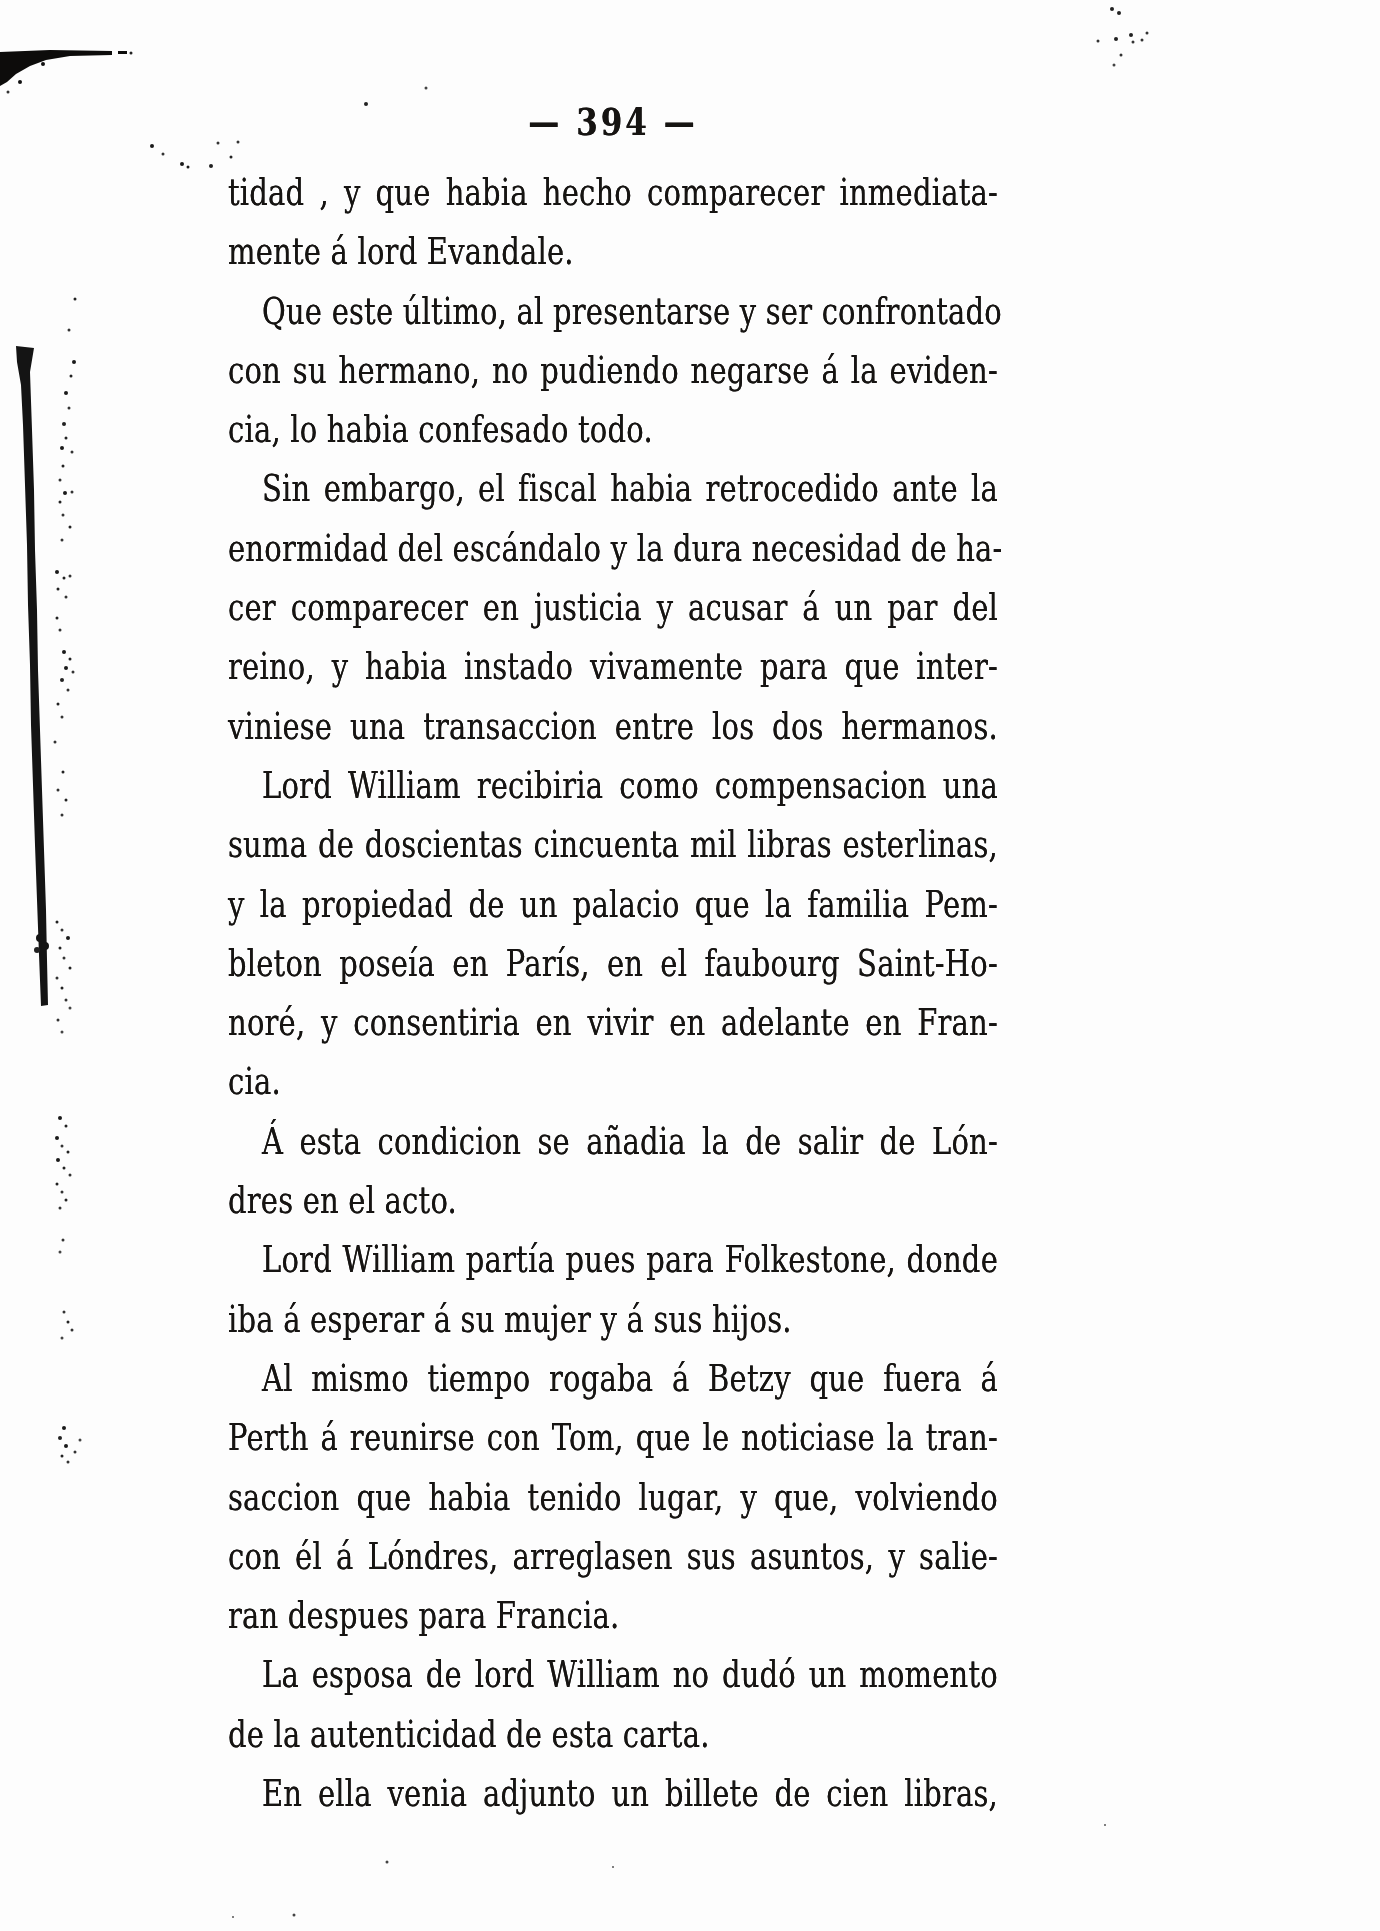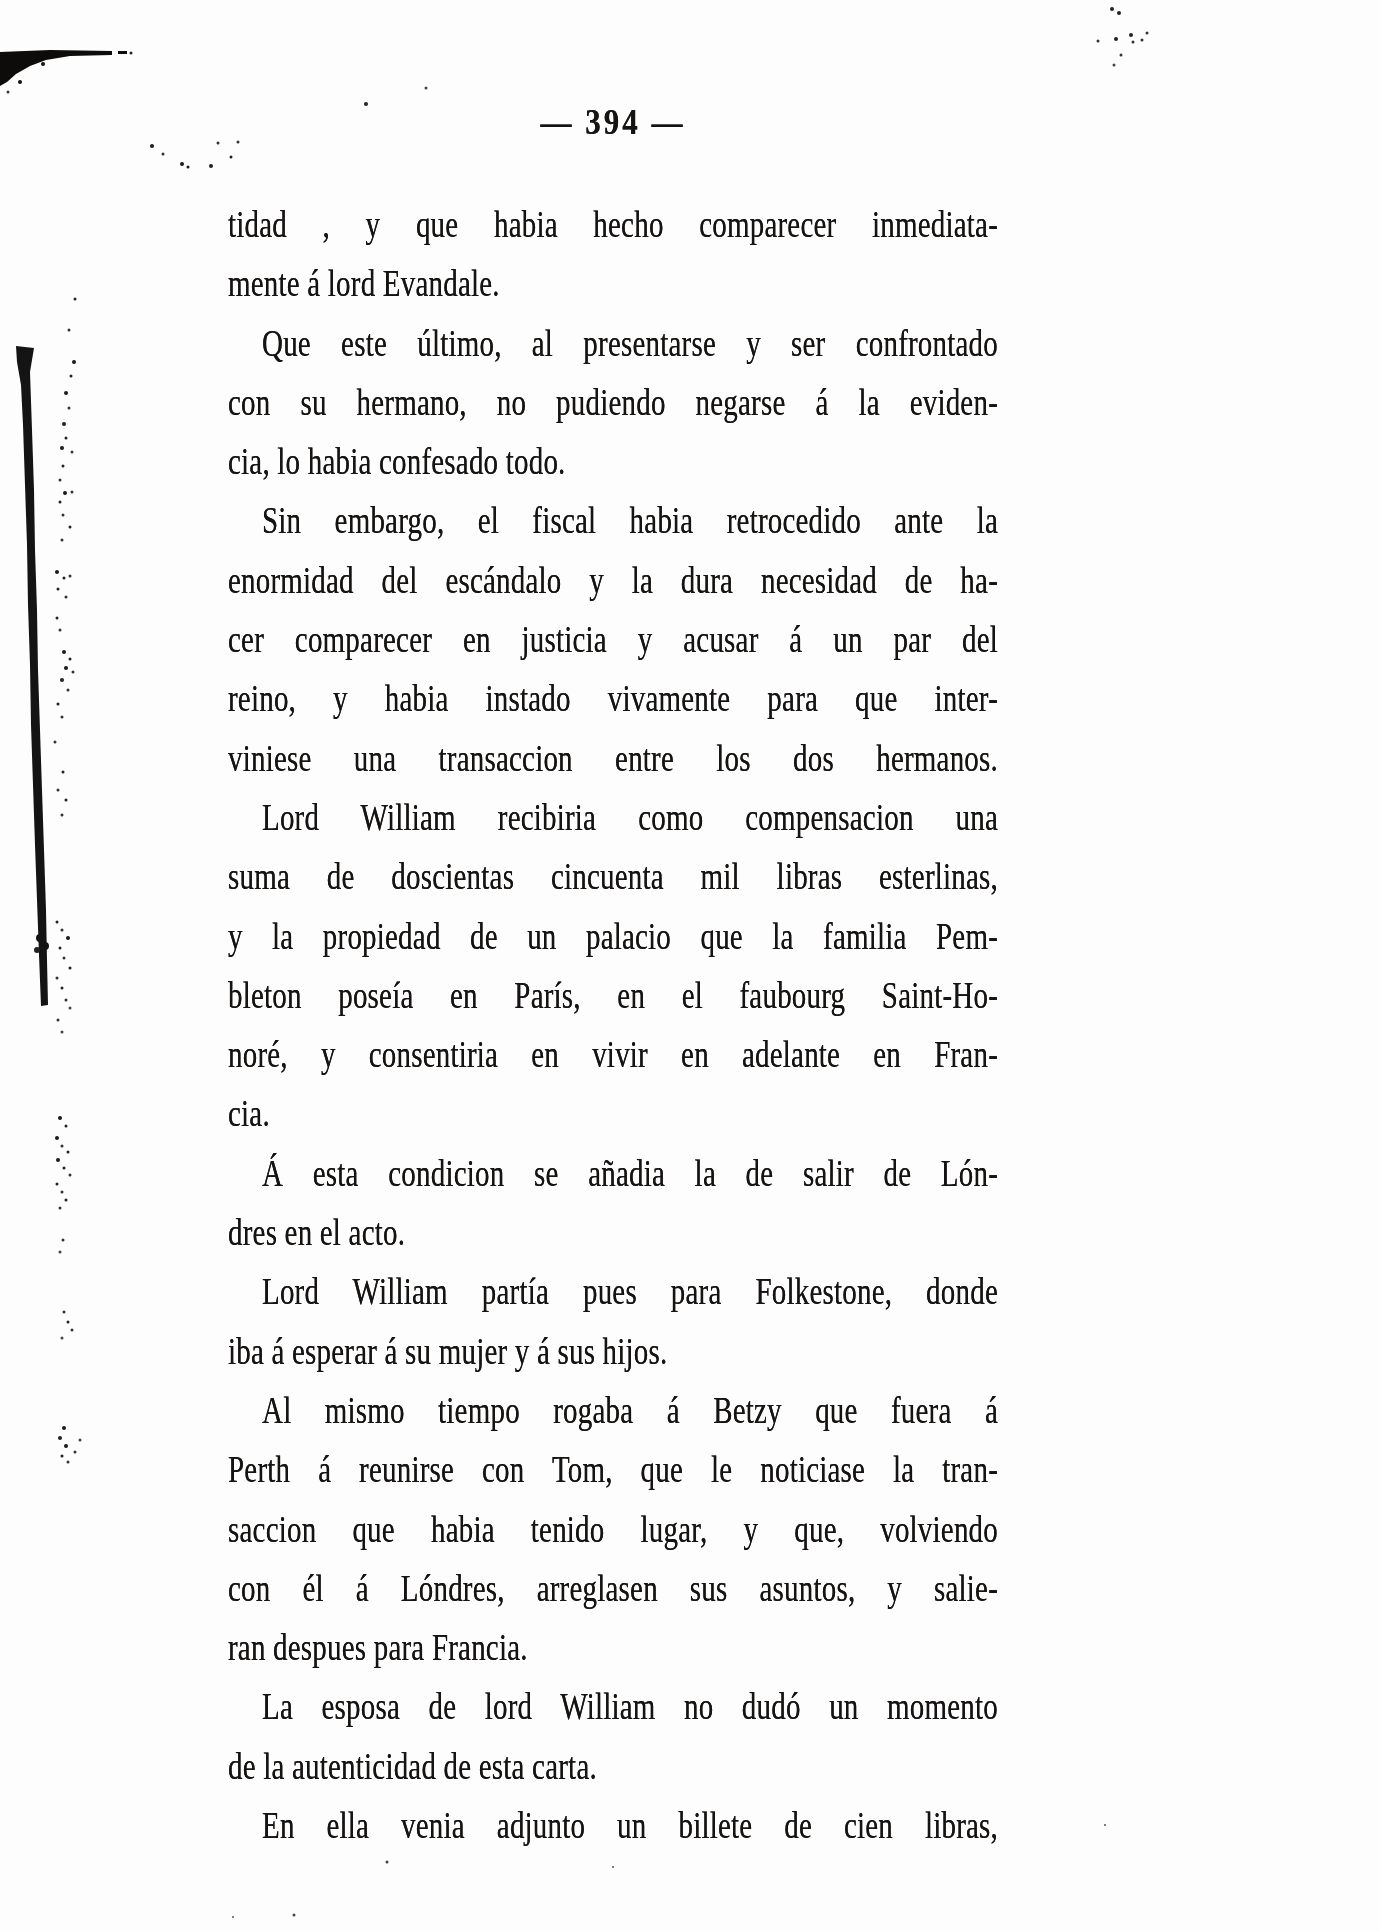--- a/index.html
+++ b/index.html
@@ -4,37 +4,37 @@
 <style>
   html, body { margin: 0; padding: 0; }
   body {
     width: 1380px; height: 1931px;
     background: #fdfdfd;
     position: relative;
     overflow: hidden;
     font-family: "DejaVu Serif", "Liberation Serif", serif;
     color: #161412;
   }
-  .page { position: absolute; inset: 0; font-family: Liberation Serif, serif; }
+  .page { position: absolute; inset: 0; }
 
   .page-number {
     position: absolute;
     left: 228px; top: 104px; width: 770px;
     text-align: center;
     font-size: 31px;
     font-weight: bold;
     letter-spacing: 3px;
     transform: scaleY(1.18);
     transform-origin: 50% 50%;
     text-shadow: 0 0 0.5px rgba(22,20,18,0.85);
   }
 
   .text-block {
     position: absolute;
-    left: 228px; top: 163px; width: 770px; margin-top: 32px;
+    left: 228px; top: 163px; width: 770px;
   }
   .line {
     height: 59.3px;
     line-height: 59.3px;
     font-size: 29px;
     letter-spacing: 0.2px;
     white-space: nowrap;
     text-align: justify;
     text-align-last: justify;
     transform: scaleY(1.28);

